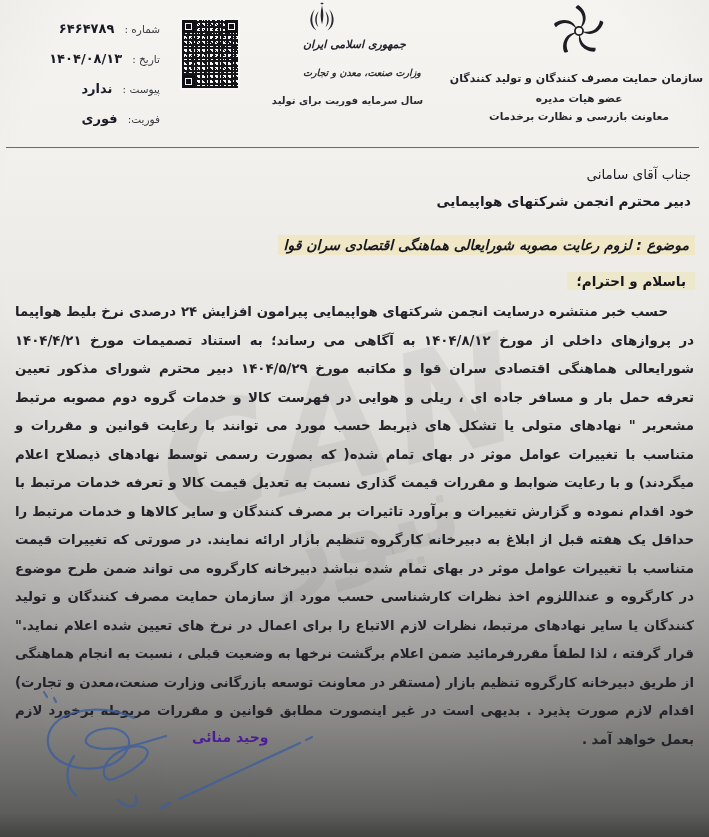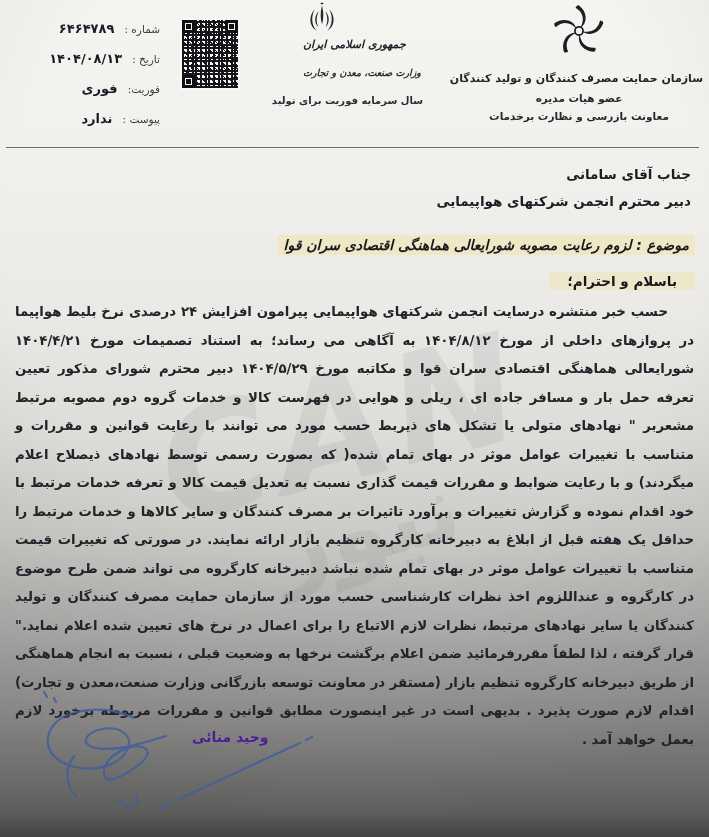--- a/index.html
+++ b/index.html
@@ -38,26 +38,26 @@
   .hdr-center .l2{font-size:9.5px;font-weight:bold;font-style:italic;color:#2b2b33;margin-top:16px;white-space:nowrap;}
   .hdr-center .l3{font-size:10px;font-weight:bold;color:#2b2b33;margin-top:17px;white-space:nowrap;}
   
   .hdr-right{position:absolute;top:2px;left:455px;width:248px;text-align:center;}
   .star-logo{width:58px;height:58px;display:inline-block;}
   .hdr-right .o1{font-size:11px;font-weight:bold;color:#23232b;margin-top:8px;white-space:nowrap;}
   .hdr-right .o2{font-size:10.5px;font-weight:bold;color:#26262e;margin-top:7px;}
   .hdr-right .o3{font-size:10.5px;font-weight:bold;color:#26262e;margin-top:6px;}
   .divider{position:absolute;top:147px;left:6px;right:10px;height:0;border-top:1.5px solid #6a6a70;}
   
-  .addressee{position:absolute;top:166px;right:18px;font-size:13.5px;font-weight:bold;color:#1c1c24;}
+  .addressee{position:absolute;top:166px;right:18px;font-size:13.5px;font-weight:normal;color:#1c1c24;}
   .addressee2{position:absolute;top:193px;right:18px;font-size:13.5px;font-weight:bold;color:#1c1c24;}
   .subject{position:absolute;top:235px;right:14px;font-size:14px;font-weight:bold;color:#17171f;
     background:rgba(240,228,168,0.55);padding:2px 6px;font-style:italic;}
   .salutation{position:absolute;top:272px;right:14px;font-size:13.5px;font-weight:bold;color:#17171f;
-    background:rgba(240,228,168,0.45);padding:1px 18px;}
+    background:rgba(240,228,168,0.45);padding:1px 9px;}
   .body-text{position:absolute;top:298px;right:15px;left:15px;
     font-size:13.3px;line-height:28.5px;font-weight:600;color:#232329;
     text-align:justify;direction:rtl;}
   .body-text .indent{display:inline-block;width:26px;}
   
   .watermark{position:absolute;top:340px;left:40px;width:620px;text-align:center;
     transform:rotate(-14deg);pointer-events:none;color:rgba(40,40,40,0.07);
     font-weight:bold;white-space:nowrap;}
   .watermark .wm-latin{font-size:150px;font-style:italic;letter-spacing:6px;}
   .watermark .wm-fa{font-size:95px;display:block;margin-top:-40px;color:rgba(40,40,40,0.065);}
@@ -78,26 +78,26 @@
 <div class="meta">
   <div class="meta-row">
     <span class="meta-label">شماره :</span>
     <span class="meta-value">۶۴۶۴۷۸۹</span>
   </div>
   <div class="meta-row">
     <span class="meta-label">تاریخ :</span>
     <span class="meta-value">۱۴۰۴/۰۸/۱۳</span>
   </div>
   <div class="meta-row">
+    <span class="meta-label">پیوست :</span>
+    <span class="meta-value">ندارد</span>
+  </div>
+  <div class="meta-row">
     <span class="meta-label">فوریت:</span>
     <span class="meta-value">فوری</span>
-  </div>
-  <div class="meta-row">
-    <span class="meta-label">پیوست :</span>
-    <span class="meta-value">ندارد</span>
   </div>
 </div>
 
 <div class="qr">
   <div class="qr-inner">
     <span class="finder tl"></span>
     <span class="finder tr"></span>
     <span class="finder bl"></span>
   </div>
 </div>

